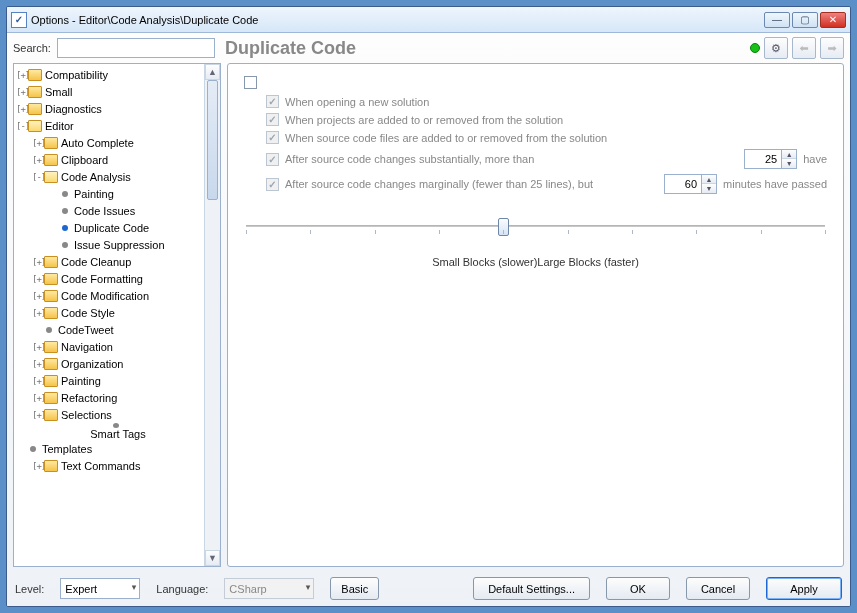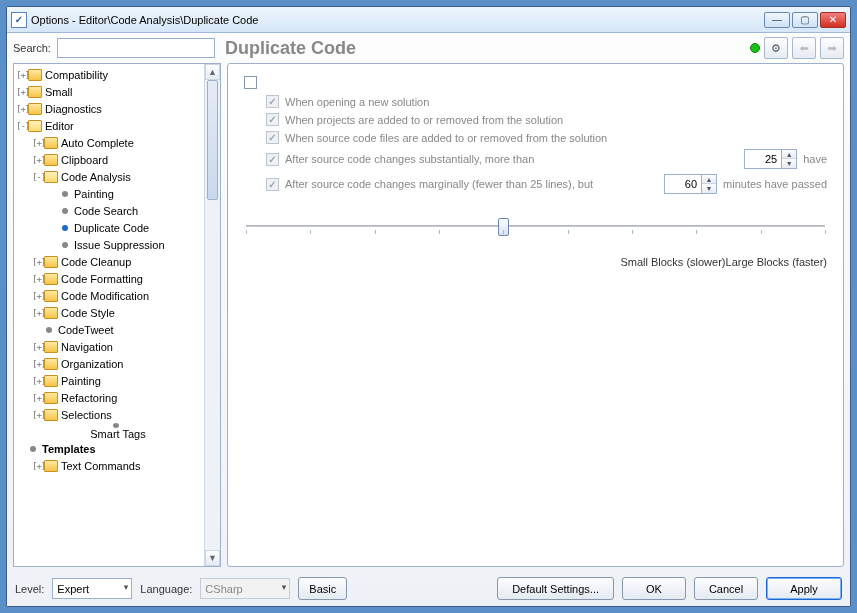--- a/index.html
+++ b/index.html
@@ -48,22 +48,22 @@
   .spinner { display:inline-flex; border:1px solid #9ab0cc; height:20px; }
   .spinner input { width:36px; border:none; text-align:right; padding:0 4px; outline:none; font-size:11px;}
   .spinner .spbtns { display:flex; flex-direction:column; border-left:1px solid #9ab0cc;}
   .spinner .spbtn { width:14px; height:9px; font-size:7px; display:flex; align-items:center; justify-content:center; background:linear-gradient(#fdfdfd,#e6ecf4); border-bottom:1px solid #cbd6e4; color:#556; cursor:default;}
   .spinner .spbtn:last-child{border-bottom:none;}
   .sliderblk { margin-top:22px;}
   .slider { position:relative; height:20px; margin:10px 2px 4px 2px;}
   .slider .track { position:absolute; left:0; right:0; top:9px; height:2px; background:#c8c8c8; border-top:1px solid #aeb6c2;}
   .slider .thumb { position:absolute; top:2px; width:11px; height:18px; background:linear-gradient(#fafcff,#d6e4f4); border:1px solid #6f87a6; border-radius:2px; left:calc(44.4% - 5px);}
   .slider .tick { position:absolute; top:14px; width:1px; height:4px; background:#b0b8c4;}
-  .sliderlabels { display:flex; justify-content:flex-end; margin-top:20px; color:#333;}
-  .botrow { display:flex; align-items:center; padding:6px 8px; gap:8px; border-top:0;}
+  .sliderlabels { display:flex; justify-content:center; margin-top:20px; color:#333;}
+  .botrow { display:flex; align-items:center; padding:6px 8px; gap:16px; border-top:0;}
   .botrow .lbl{ color:#333; }
   select,.fakeselect{ height:21px; border:1px solid #9ab0cc; background:#fff; padding:0 16px 0 4px; position:relative; display:inline-flex; align-items:center;}
   .fakeselect::after{content:"▾"; position:absolute; right:3px; top:3px; font-size:9px; color:#555;}
   .fakeselect.dis{ background:#f2f2f2; color:#888; border-color:#c4ccd8;}
   .btn { height:23px; padding:0 14px; border:1px solid #8898ac; border-radius:3px; background:linear-gradient(#fdfdfd,#e4eaf2); cursor:default; display:inline-flex; align-items:center; justify-content:center;}
   .btn.small{padding:0 10px;}
   .btn.primary{ border-color:#1e66d0; box-shadow:0 0 0 1px #7ab0f4 inset;}
   .spacer{flex:1;}
   .afterspin { display:inline-block; width:70px;}
 </style>
@@ -139,21 +139,21 @@
               <span class="nodetext">Code Analysis</span>
             </div>
             <div class="node" style="padding-left: 34px;">
               <span class="tw blank" style="font-size: 9px; letter-spacing: -1px;"></span>
               <span class="leafdot"></span>
               <span class="nodetext">Painting</span>
             </div>
             <div class="node" style="padding-left: 34px;">
               <span class="tw blank" style="font-size: 9px; letter-spacing: -1px;"></span>
               <span class="leafdot"></span>
-              <span class="nodetext">Code Search</span>
+              <span class="nodetext">Code Issues</span>
             </div>
             <div class="node" style="padding-left: 34px;">
               <span class="tw blank" style="font-size: 9px; letter-spacing: -1px;"></span>
               <span class="leafdot sel"></span>
               <span class="nodetext">Duplicate Code</span>
             </div>
             <div class="node" style="padding-left: 34px;">
               <span class="tw blank" style="font-size: 9px; letter-spacing: -1px;"></span>
               <span class="leafdot"></span>
               <span class="nodetext">Issue Suppression</span>
@@ -206,21 +206,21 @@
             <div class="node" style="padding-left: 18px;">
               <span class="tw" style="font-size: 9px; letter-spacing: -1px;">[+]</span>
               <span class="folder"></span>
               <span class="nodetext">Selections</span>
             </div>
             <div class="node" style="padding-left: 18px; flex-direction: column;">
               <span class="tw blank" style="font-size: 9px; letter-spacing: -1px;"></span>
               <span class="leafdot"></span>
               <span class="nodetext">Smart Tags</span>
             </div>
-            <div class="node" style="padding-left: 2px; font-weight: bold;">
+            <div class="node" style="padding-left: 2px;">
               <span class="tw blank" style="font-size: 9px; letter-spacing: -1px;"></span>
               <span class="leafdot"></span>
               <span class="nodetext">Templates</span>
             </div>
             <div class="node" style="padding-left: 18px;">
               <span class="tw" style="font-size: 9px; letter-spacing: -1px;">[+]</span>
               <span class="folder"></span>
               <span class="nodetext">Text Commands</span>
             </div>
           </div>

